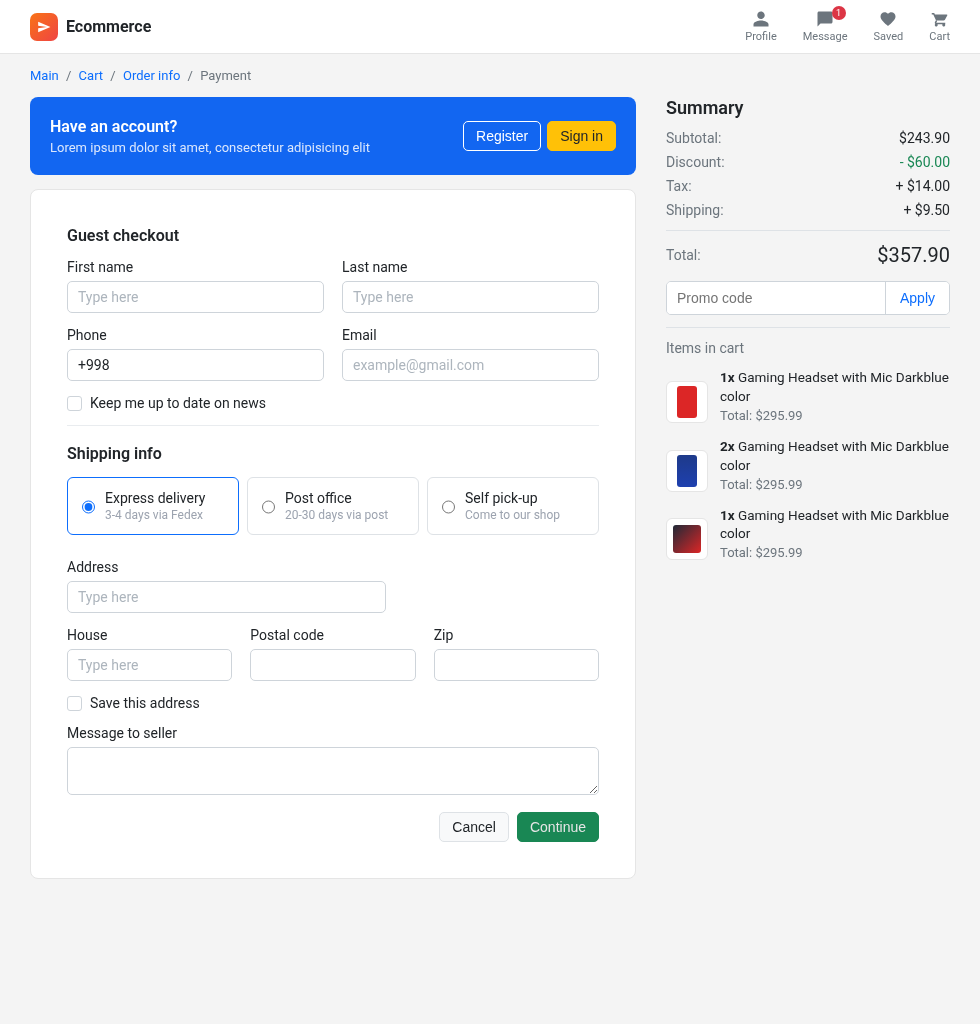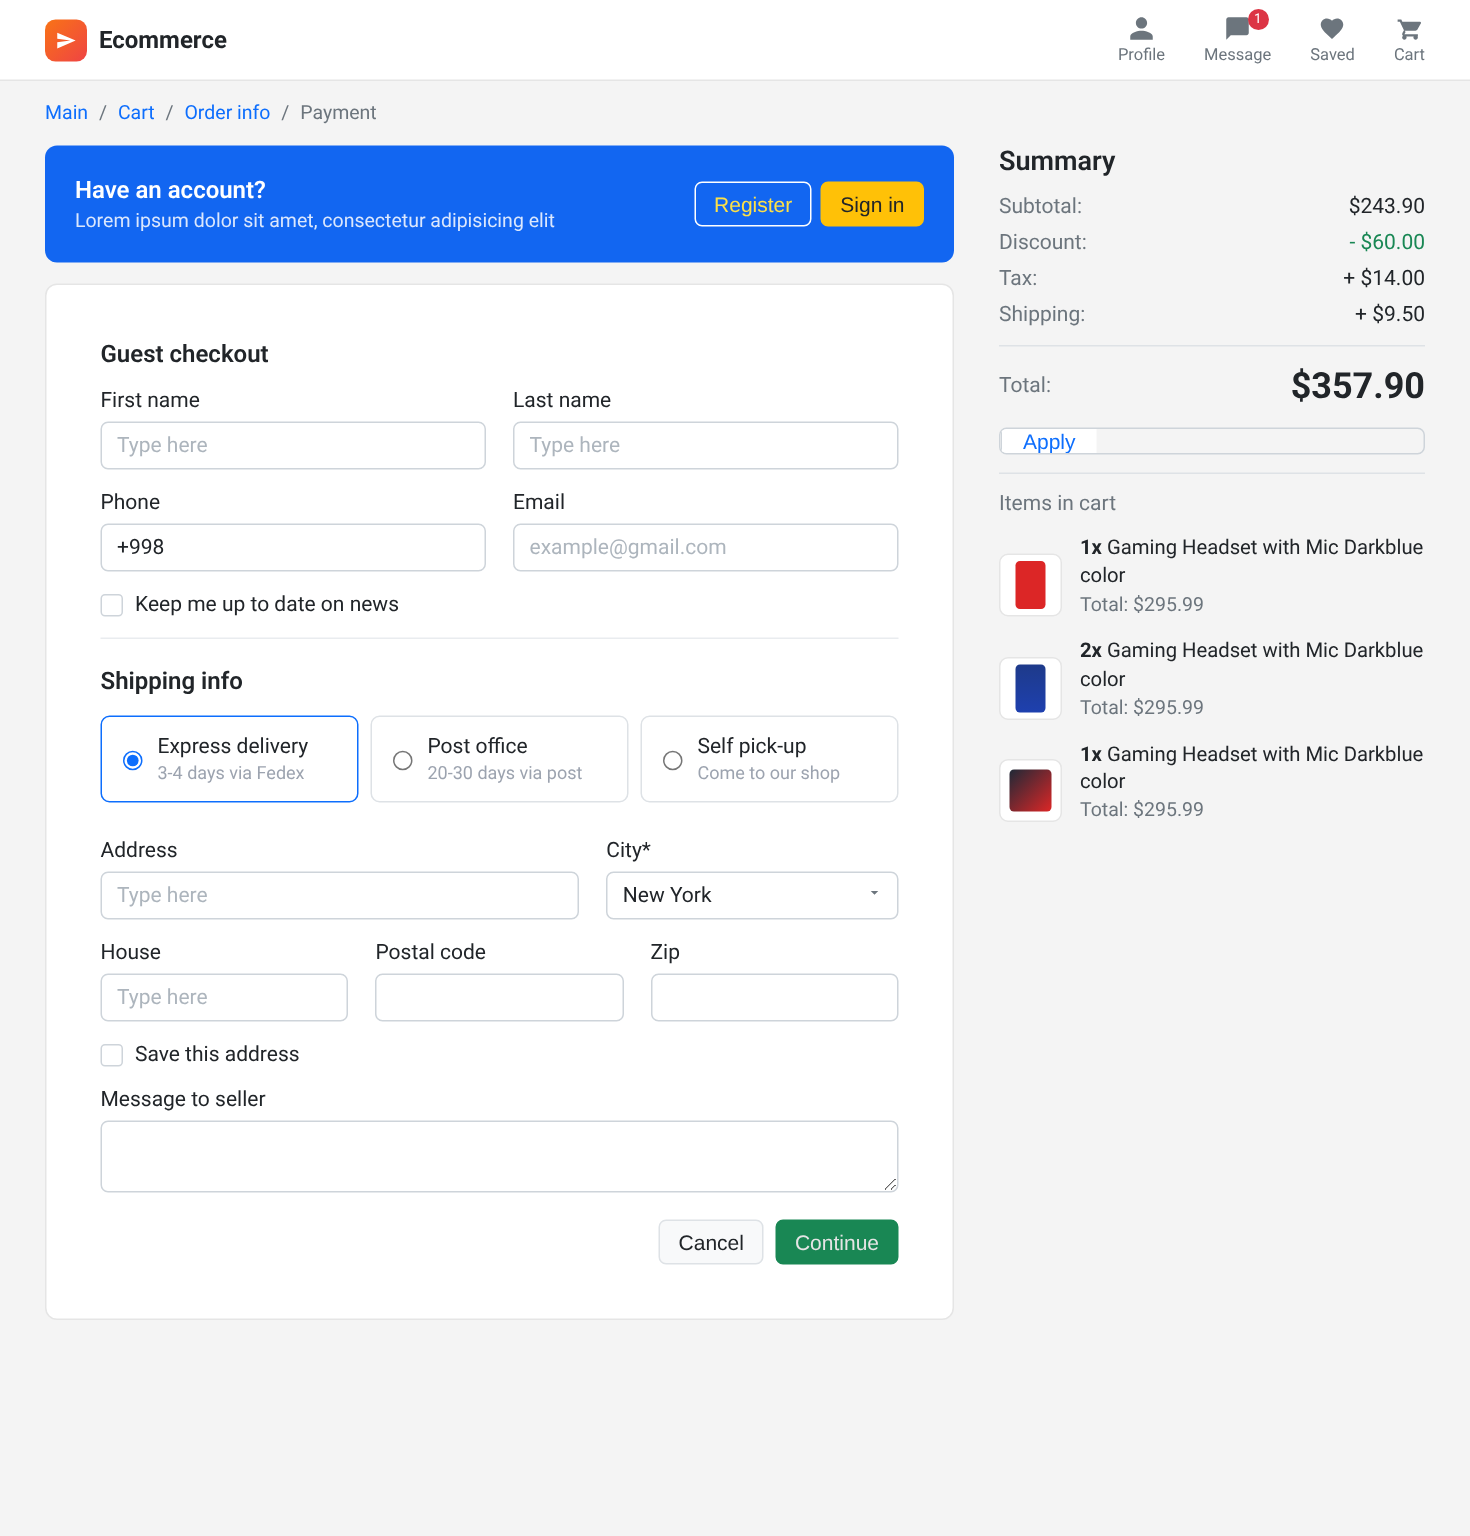--- a/index.html
+++ b/index.html
@@ -30,21 +30,21 @@
   .layout { display: flex; gap: 30px; align-items: flex-start; }
   .main-col { flex: 0 0 606px; }
   .side-col { flex: 1; font-size: 14px; }
 
   
   .account-box { background: #1266f1; color: #fff; border-radius: 8px; padding: 20px; display: flex; justify-content: space-between; align-items: center; gap:10px; }
   .account-box h5 { font-size: 16px; font-weight: 600; margin-bottom: 4px; }
   .account-box p { font-size: 13px; color: #dbe7fd; }
   .account-actions { display: flex; gap: 6px; flex-shrink:0; }
   .btn { border-radius: 5px; padding: 6px 12px; font-size: 14px; cursor: pointer; border: 1px solid transparent; }
-  .btn-outline-white { background: transparent; border-color: #fff; color: #fde047; }
+  .btn-outline-white { background: transparent; border-color: #fff; color: #ffffff; }
   .btn-warning { background: #ffc107; color: #212529; border-color: #ffc107; }
   .btn-light { background: #f8f9fa; border: 1px solid #dee2e6; color: #212529; }
   .btn-success { background: #198754; color: #e5e5e5; border-color: #198754; }
 
   
   .card { background: #fff; border: 1px solid #e5e5e5; border-radius: 8px; padding: 36px; margin-top: 14px; }
   .card h5 { font-size: 16px; font-weight: 600; margin-bottom: 14px; }
 
   .form-row { display: flex; gap: 18px; margin-bottom: 14px; }
   .form-row > div { flex: 1; }
@@ -72,21 +72,21 @@
   .actions-row { display: flex; justify-content: flex-end; gap: 8px; margin-top: 14px; }
 
   
   .side-col h5 { font-size: 18px; font-weight: 600; margin-bottom: 12px; }
   .sum-row { display: flex; justify-content: space-between; color: #6c757d; margin-bottom: 8px; font-size: 14px; }
   .sum-row .val { color: #212529; }
   .sum-row .val.green { color: #198754; }
   .sum-hr { border: none; border-top: 1px solid #dee2e6; margin: 12px 0; }
   .total-row { display: flex; justify-content: space-between; align-items: center; margin-bottom: 14px; }
   .total-row .label { color: #6c757d; }
-  .total-row .amount { font-size: 24px; font-weight: 700; text-align: right; }
+  .total-row .amount { font-size: 20px; font-weight: 400; text-align: right; }
 
   .promo-group { display: flex; border: 1px solid #ced4da; border-radius: 5px; overflow: hidden; margin-bottom: 12px; }
   .promo-group input { flex: 1; border: none; padding: 8px 10px; font-size: 14px; outline: none; }
   .promo-group button { background: #fff; border: none; border-left: 1px solid #ced4da; padding: 0 14px; color: #0d6efd; font-size: 14px; cursor: pointer; }
 
   .items-title { color: #6c757d; font-size: 14px; margin-bottom: 12px; }
   .cart-item { display: flex; gap: 12px; margin-bottom: 14px; align-items: flex-end; }
   .cart-thumb { width: 42px; height: 42px; border: 1px solid #e5e5e5; border-radius: 6px; display: flex; align-items: center; justify-content: center; background: #fff; flex-shrink:0; }
   .cart-thumb .phone { width: 20px; height: 32px; border-radius: 3px; }
   .cart-thumb .tablet { width: 28px; height: 28px; border-radius: 3px; background: linear-gradient(135deg,#1f2937,#dc2626); }
@@ -217,31 +217,20 @@
               <div class="sub">Come to our shop</div>
             </div>
           </label>
         </div>
 
         <div class="form-row">
           <div style="flex:0 0 60%">
             <label>Address</label>
             <input class="form-control" placeholder="Type here" style="">
           </div>
-          <div>
-            <label>City*</label>
-            <div class="select-wrap">
-              <select class="form-select">
-                <option>New York</option>
-              </select>
-              <span class="chev"><svg viewBox="0 0 24 24">
-                    <path d="M7 10l5 5 5-5z"></path>
-                  </svg></span>
-            </div>
-          </div>
         </div>
 
         <div class="form-row">
           <div>
             <label>House</label>
             <input class="form-control" placeholder="Type here" style="">
           </div>
           <div>
             <label>Postal code</label>
             <input class="form-control" style="">
@@ -290,20 +279,21 @@
         </div>
 
       <hr class="sum-hr">
 
       <div class="total-row">
         <span class="label">Total:</span>
         <span class="amount">$357.90</span>
       </div>
 
       <div class="promo-group">
+        <input placeholder="Promo code" style="">
         <button>Apply</button>
       </div>
 
       <hr class="sum-hr">
 
       <div class="items-title">Items in cart</div>
 
       <div class="cart-item">
         <div class="cart-thumb">
             <div class="phone" style="background:#dc2626"></div>

